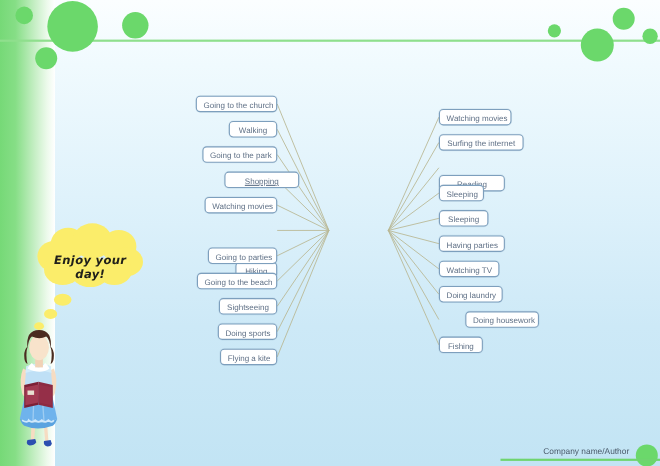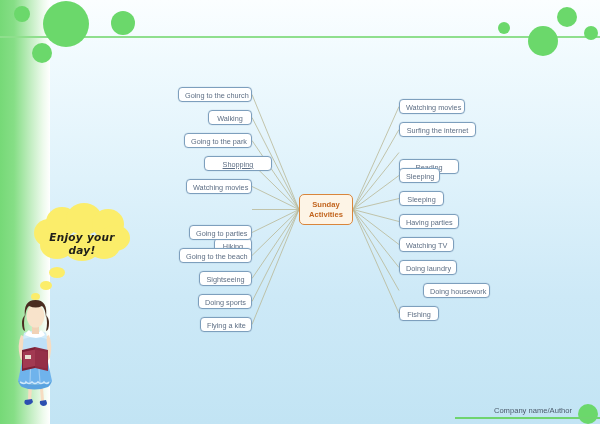--- a/index.html
+++ b/index.html
@@ -197,22 +197,18 @@
         <div class="node right" style="left: 399px; top: 159px; width: 60px;">Reading</div>
         <div class="node right" style="left: 399px; top: 168px; width: 41px;">Sleeping</div>
         <div class="node right" style="left: 399px; top: 191px; width: 45px;">Sleeping</div>
         <div class="node right" style="left: 399px; top: 214px; width: 60px;">Having parties</div>
         <div class="node right" style="left: 399px; top: 237px; width: 55px;">Watching TV</div>
         <div class="node right" style="left: 399px; top: 260px; width: 58px;">Doing laundry</div>
         <div class="node right" style="left: 399px; top: 283px; width: 67px; margin-left: 24px;">Doing housework</div>
         <div class="node right" style="left: 399px; top: 306px; width: 40px;">Fishing</div>
       </div>
 
-    <div class="center-node">
-      <span>Sunday</span><br>
-      <span>Activities</span>
-    </div>
   </div>
 
   <div class="footer-rule"></div>
   <div class="footer-text">Company name/Author</div>
 
 </div>
 
 </body></html>

